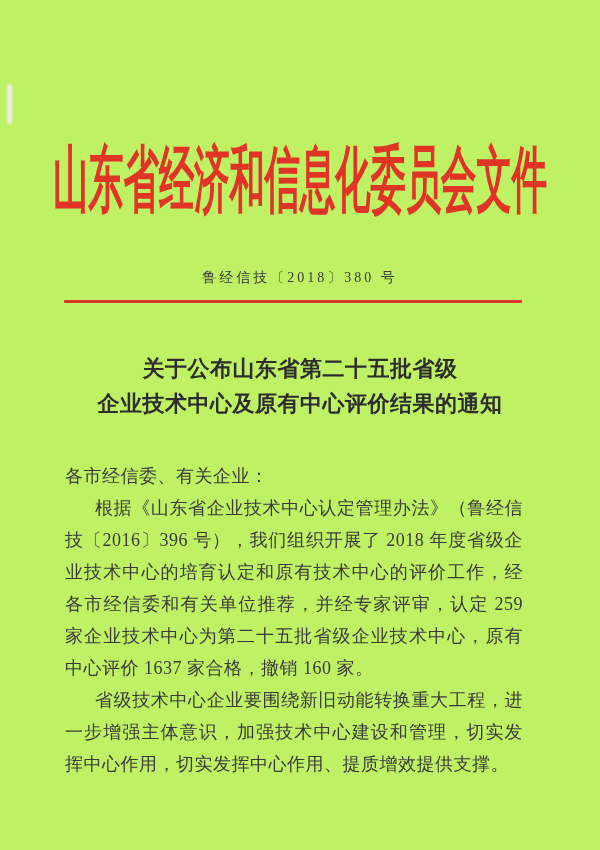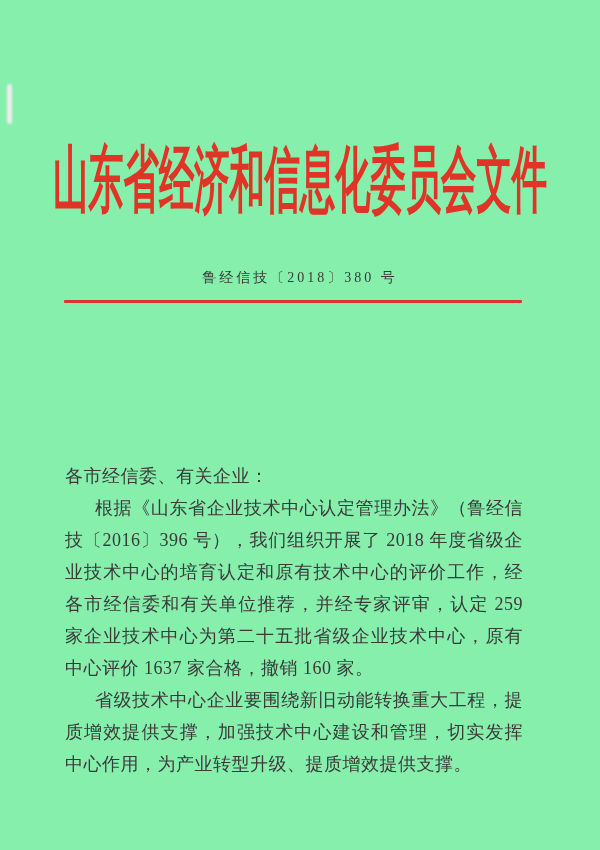--- a/index.html
+++ b/index.html
@@ -1,20 +1,20 @@
 <!DOCTYPE html>
 <html style="--header-red: #e03427; --rule-red: #d8372c; --title-text: #2d2d2d; --body-text: #3a3a3a;"><head>
 <meta charset="utf-8">
 <style>
   html, body { margin: 0; padding: 0; background: #ffffff; }
   .page {
     position: relative;
     width: 600px;
     height: 850px;
-    background: #86efac;
+    background: #bef264;
     overflow: hidden;
     font-family: "Liberation Serif", "DejaVu Serif", serif;
   }
   
   .scan-streak {
     position: absolute;
     left: 7px;
     top: 84px;
     width: 5px;
     height: 40px;
@@ -98,20 +98,24 @@
   <div class="scan-streak"></div>
 
   <div class="agency-header">
     <div class="txt">山东省经济和信息化委员会文件</div>
   </div>
 
   <div class="doc-number">鲁经信技〔2018〕380 号</div>
 
   <div class="red-rule"></div>
 
+  <div class="doc-title">
+    <div>关于公布山东省第二十五批省级</div>
+    <div>企业技术中心及原有中心评价结果的通知</div>
+  </div>
 
   <div class="body-text">
     <p>各市经信委、有关企业：</p>
     <p class="indent">根据《山东省企业技术中心认定管理办法》（鲁经信技〔2016〕396 号），我们组织开展了 2018 年度省级企业技术中心的培育认定和原有技术中心的评价工作，经各市经信委和有关单位推荐，并经专家评审，认定 259 家企业技术中心为第二十五批省级企业技术中心，原有中心评价 1637 家合格，撤销 160 家。</p>
-    <p class="indent">省级技术中心企业要围绕新旧动能转换重大工程，提质增效提供支撑，加强技术中心建设和管理，切实发挥中心作用，为产业转型升级、提质增效提供支撑。</p>
+    <p class="indent">省级技术中心企业要围绕新旧动能转换重大工程，进一步增强主体意识，加强技术中心建设和管理，切实发挥中心作用，切实发挥中心作用、提质增效提供支撑。</p>
   </div>
 
 </div>
 
 </body></html>

